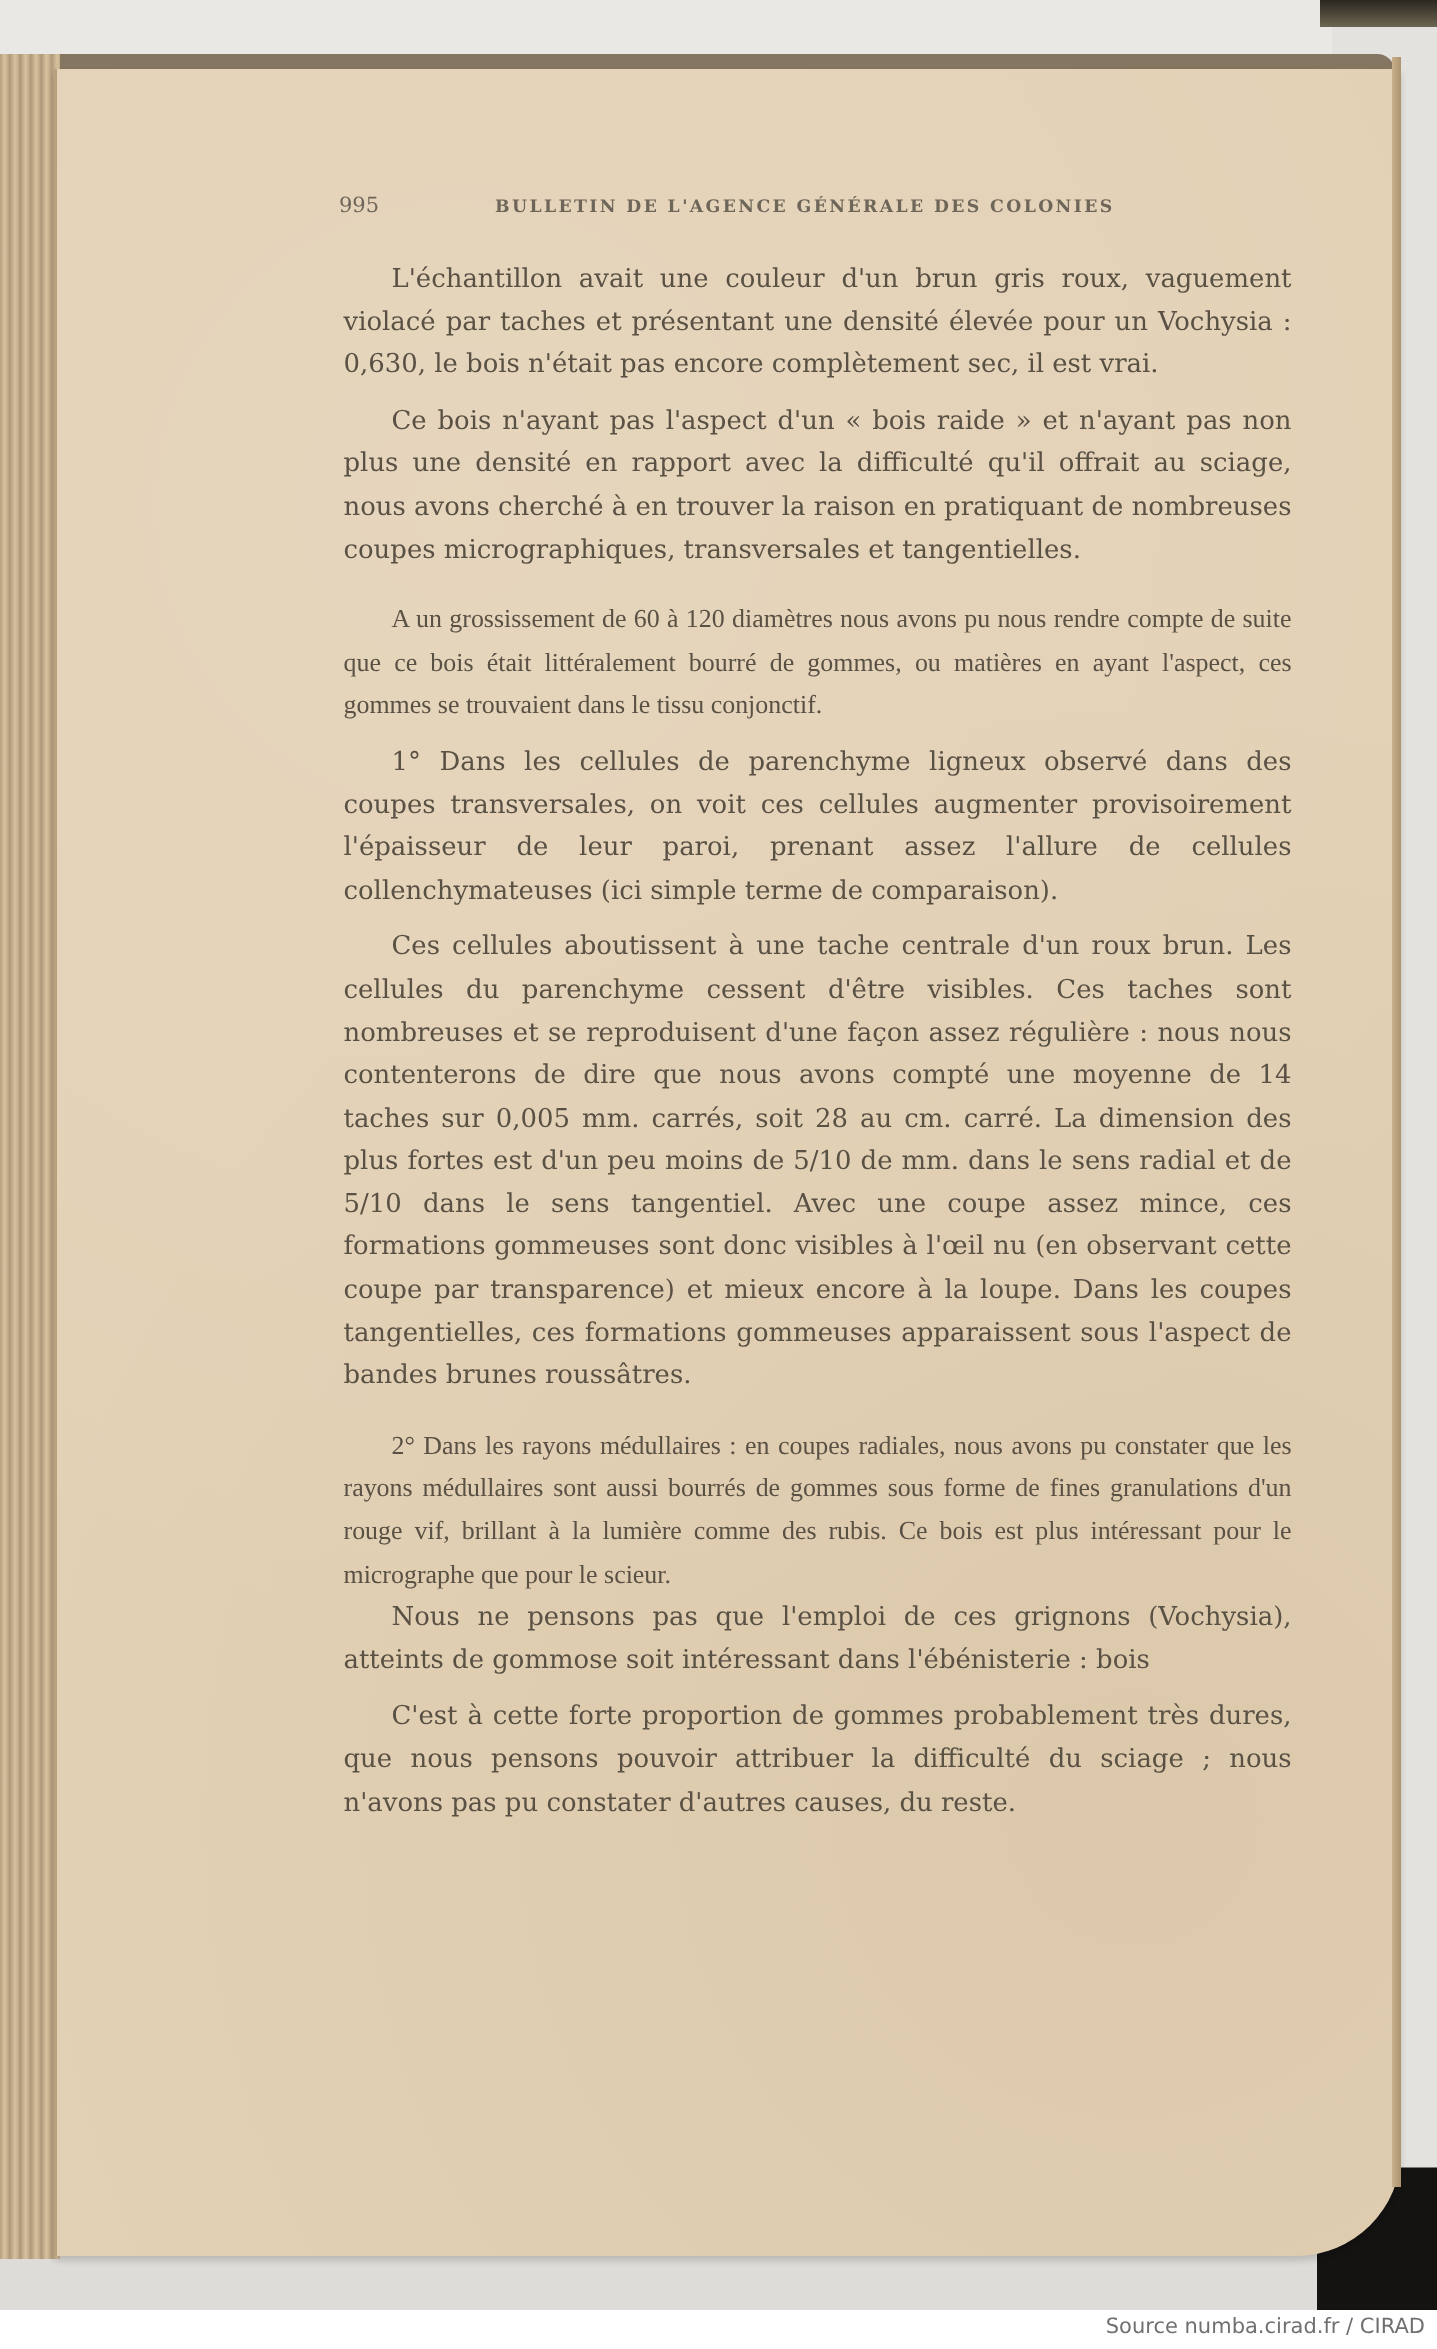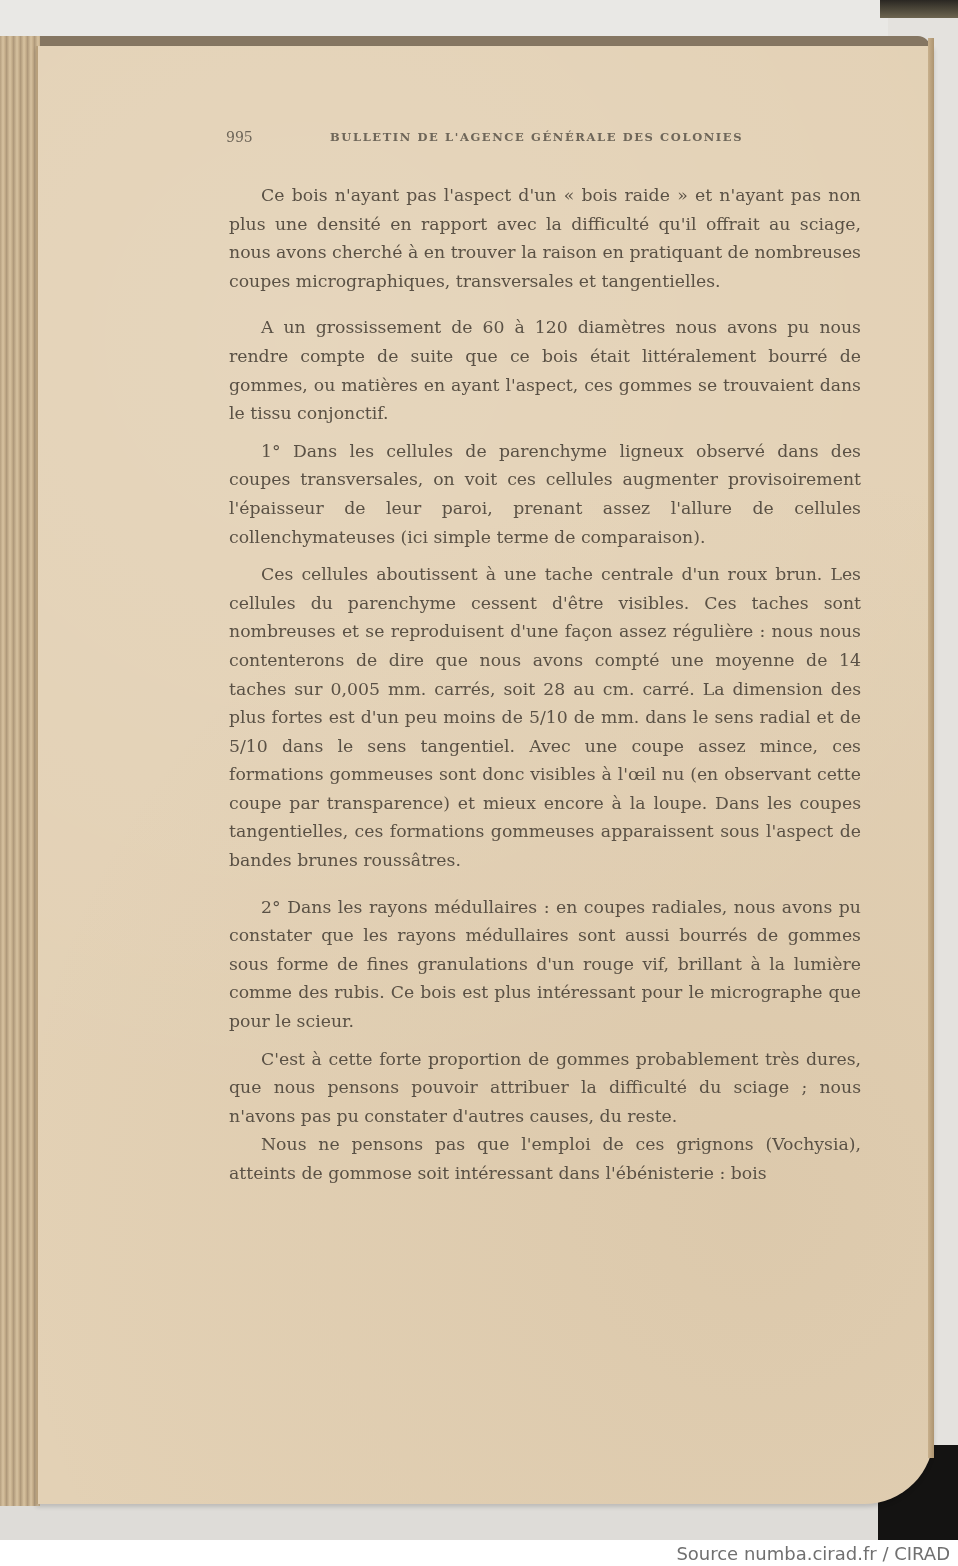--- a/index.html
+++ b/index.html
@@ -58,24 +58,24 @@
     }
     .running-head .pgnum { position: absolute; left: 0; top: 0; font-size: 14px; letter-spacing: 0; text-align: right; }
     .running-head .title { position: absolute; left: 104px; top: 1px; white-space: nowrap; font-weight: bold; }
     .text-block {
       position: absolute; left: 229px; top: 172px; width: 632px;
       color: #5a5145; font-size: 17.3px; line-height: 28.6px;
       text-align: justify;
     }
     .para { margin: 0; text-indent: 32px; }
     .para.gap-sm { margin-top: 9px; }
-    .para.gap-lg { margin-top: 18px; }
+    .para.gap-lg { margin-top: 18px; font-family: Liberation Serif, serif; }
     .footer-source {
       position: absolute; right: 8px; top: 1543px;
-      font-family: "DejaVu Sans", sans-serif; font-size: 18px; color: #707070;
+      font-family: "DejaVu Sans", sans-serif; font-size: 14px; color: #707070;
     }
   </style>
 </head>
 <body>
 
 <div class="scan-bg"></div>
 <div class="top-gray"></div>
 <div class="binding"></div>
 <div class="binding-top-cord"></div>
 <div class="binding-black"></div>
@@ -84,22 +84,23 @@
 
 <div class="page"></div>
 <div class="page-right-fold"></div>
 
 <div class="running-head">
   <span class="pgnum">995</span>
   <span class="title">BULLETIN DE L'AGENCE GÉNÉRALE DES COLONIES</span>
 </div>
 
 <div class="text-block">
+  <p class="para">L'échantillon avait une couleur d'un brun gris roux, vaguement violacé par taches et présentant une densité élevée pour un Vochysia : 0,630, le bois n'était pas encore complètement sec, il est vrai.</p>
   <p class="para gap-sm">Ce bois n'ayant pas l'aspect d'un « bois raide » et n'ayant pas non plus une densité en rapport avec la difficulté qu'il offrait au sciage, nous avons cherché à en trouver la raison en pratiquant de nombreuses coupes micrographiques, transversales et tangentielles.</p>
   <p class="para gap-lg">A un grossissement de 60 à 120 diamètres nous avons pu nous rendre compte de suite que ce bois était littéralement bourré de gommes, ou matières en ayant l'aspect, ces gommes se trouvaient dans le tissu conjonctif.</p>
   <p class="para gap-sm">1° Dans les cellules de parenchyme ligneux observé dans des coupes transversales, on voit ces cellules augmenter provisoirement l'épaisseur de leur paroi, prenant assez l'allure de cellules collenchymateuses (ici simple terme de comparaison).</p>
   <p class="para gap-sm">Ces cellules aboutissent à une tache centrale d'un roux brun. Les cellules du parenchyme cessent d'être visibles. Ces taches sont nombreuses et se reproduisent d'une façon assez régulière : nous nous contenterons de dire que nous avons compté une moyenne de 14 taches sur 0,005 mm. carrés, soit 28 au cm. carré. La dimension des plus fortes est d'un peu moins de 5/10 de mm. dans le sens radial et de 5/10 dans le sens tangentiel. Avec une coupe assez mince, ces formations gommeuses sont donc visibles à l'œil nu (en observant cette coupe par transparence) et mieux encore à la loupe. Dans les coupes tangentielles, ces formations gommeuses apparaissent sous l'aspect de bandes brunes roussâtres.</p>
   <p class="para gap-lg">2° Dans les rayons médullaires : en coupes radiales, nous avons pu constater que les rayons médullaires sont aussi bourrés de gommes sous forme de fines granulations d'un rouge vif, brillant à la lumière comme des rubis. Ce bois est plus intéressant pour le micrographe que pour le scieur.</p>
+  <p class="para">Nous ne pensons pas que l'emploi de ces grignons (Vochysia), atteints de gommose soit intéressant dans l'ébénisterie : bois</p>
   <p class="para gap-sm">C'est à cette forte proportion de gommes probablement très dures, que nous pensons pouvoir attribuer la difficulté du sciage ; nous n'avons pas pu constater d'autres causes, du reste.</p>
-  <p class="para">Nous ne pensons pas que l'emploi de ces grignons (Vochysia), atteints de gommose soit intéressant dans l'ébénisterie : bois</p>
 </div>
 
 <div class="footer-source">Source numba.cirad.fr / CIRAD</div>
 
 </body></html>

